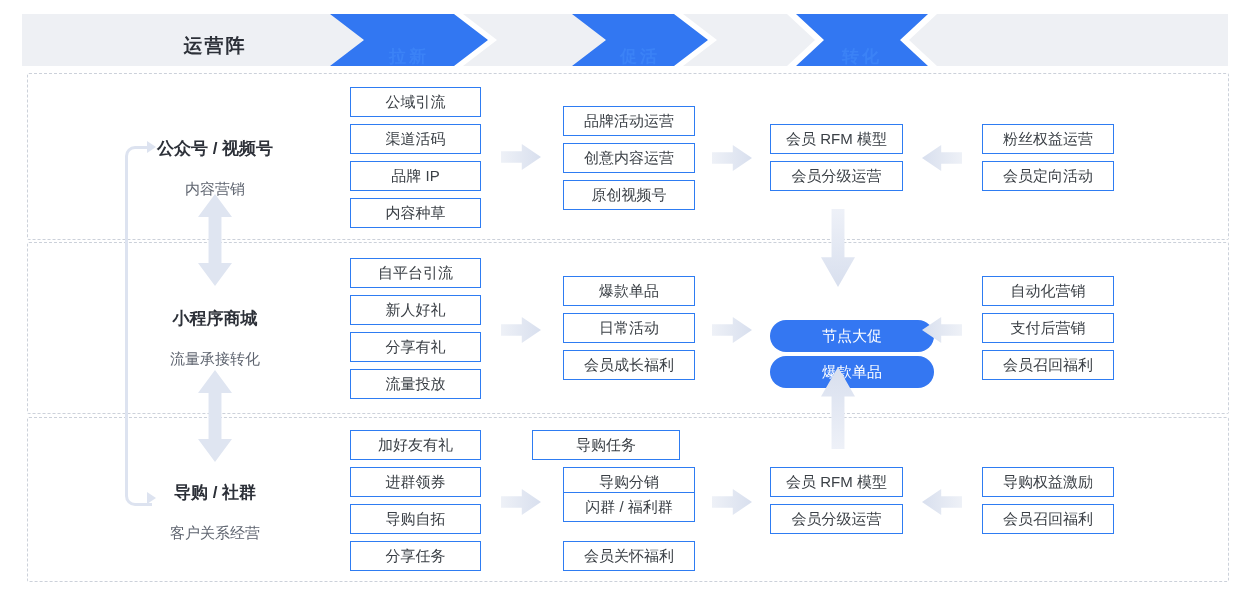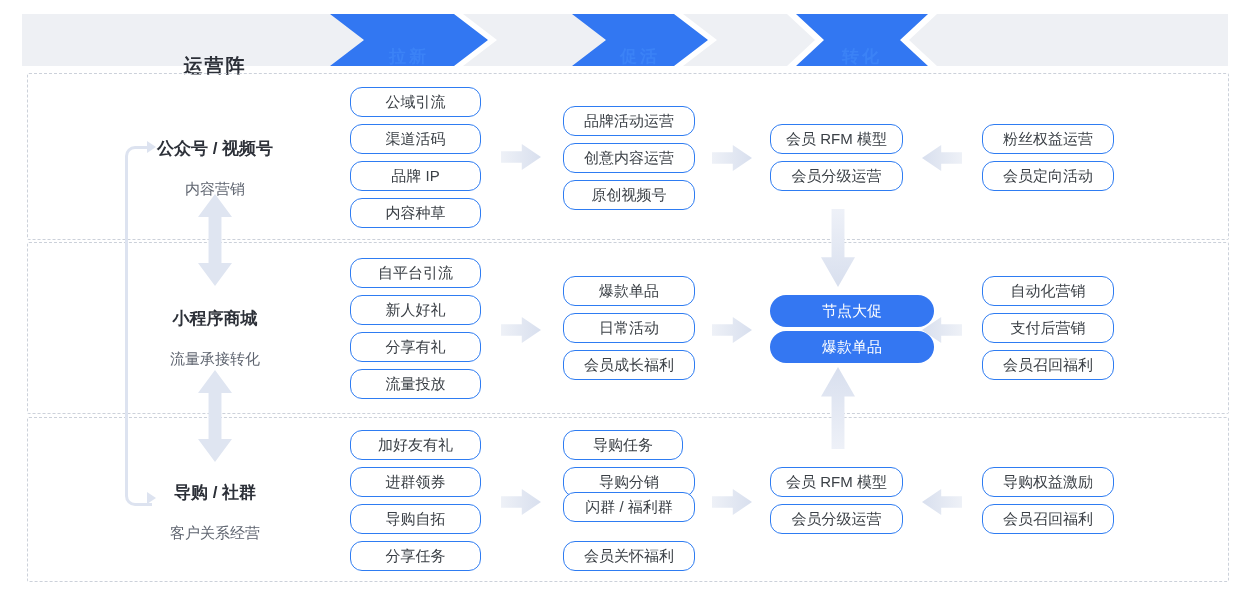--- a/index.html
+++ b/index.html
@@ -2,21 +2,21 @@
 <html><head>
 <meta charset="utf-8">
 <style>
   html,body{margin:0;padding:0;background:#fff;}
   .canvas{position:relative;width:1252px;height:601px;background:#fff;overflow:hidden;
           font-family:"Liberation Sans","DejaVu Sans",sans-serif;}
 
   
   .hdr-bar{position:absolute;left:22px;top:14px;width:1206px;height:52px;background:#eef0f4;}
   .hdr-label{position:absolute;left:130px;top:14px;width:170px;height:64px;display:flex;align-items:center;
-             justify-content:center;font-size:19px;font-weight:bold;color:#2c3038;letter-spacing:2px;margin-top:20px;}
+             justify-content:center;font-size:19px;font-weight:bold;color:#2c3038;letter-spacing:2px;}
 
   .chev{position:absolute;top:14px;height:52px;}
   .chev .layer{position:absolute;inset:0;}
   .chev .white{background:#fff;}
   .chev .blue{background:#3277f2;}
   .chev.dir-right .layer{clip-path:polygon(0 0,calc(100% - 34px) 0,100% 50%,calc(100% - 34px) 100%,0 100%,34px 50%);}
   .chev.dir-right .white{transform:translateX(9px);}
   .chev.dir-left .layer{clip-path:polygon(34px 0,100% 0,calc(100% - 28px) 50%,100% 100%,34px 100%,0 50%);}
   .chev.dir-left .white{transform:translateX(-9px);}
   .chev.dir-both .layer{clip-path:polygon(0 0,100% 0,calc(100% - 28px) 50%,100% 100%,0 100%,28px 50%);}
@@ -26,24 +26,24 @@
              color:#3b82f6;font-size:17px;font-weight:bold;letter-spacing:3px;margin-top:32px;}
 
   
   .rowbox{position:absolute;left:27px;width:1200px;border:1px dashed #ccd1da;border-radius:2px;}
 
   .rowlabel{position:absolute;left:130px;width:170px;text-align:center;}
   .rowlabel .t{font-size:17px;font-weight:bold;color:#2c3038;}
   .rowlabel .s{font-size:15px;color:#5f6570;margin-top:20px;}
 
   
-  .nbox{position:absolute;width:131px;height:30px;background:#fff;border:1px solid #2e7cf2;border-radius:12px;
+  .nbox{position:absolute;width:131px;height:30px;background:#fff;border:1px solid #2e7cf2;border-radius:0;
         display:flex;align-items:center;justify-content:center;font-size:15px;color:#3b4046;box-sizing:border-box;}
   .bbox{position:absolute;width:164px;height:32px;background:#3477f2;border-radius:16px;
-        display:flex;align-items:center;justify-content:center;font-size:15px;color:#fff;}
+        display:flex;align-items:center;justify-content:center;font-size:15px;color:#fff;margin-top:25px;}
 
   
   .arr{position:absolute;}
   .arr-r{width:40px;height:26px;background:linear-gradient(90deg,#eef1f7,#d8dfee);
          clip-path:polygon(0 28%,52% 28%,52% 0,100% 50%,52% 100%,52% 72%,0 72%);}
   .arr-l{width:40px;height:26px;background:linear-gradient(270deg,#eef1f7,#d8dfee);
          clip-path:polygon(100% 28%,48% 28%,48% 0,0 50%,48% 100%,48% 72%,100% 72%);}
   .arr-d{width:34px;height:78px;background:linear-gradient(180deg,#eef1f8,#d8dfee);
          clip-path:polygon(31% 0,69% 0,69% 62%,100% 62%,50% 100%,0 62%,31% 62%);}
   .arr-u{width:34px;height:82px;background:linear-gradient(0deg,#eef1f8,#d8dfee);
@@ -154,21 +154,21 @@
 
   <div class="arr arr-u" style="left:821px;top:367px"></div>
 
   <div class="nbox" style="left:350px;top:430px">加好友有礼</div>
   <div class="nbox" style="left:350px;top:467px">进群领券</div>
   <div class="nbox" style="left:350px;top:504px">导购自拓</div>
   <div class="nbox" style="left:350px;top:541px">分享任务</div>
 
   <div class="arr arr-r" style="left:501px;top:489px"></div>
 
-  <div class="nbox" style="left:563px;top:430px;width:120px">导购任务</div>
+  <div class="nbox" style="left:532px;top:430px;width:148px">导购任务</div>
   <div class="nbox" style="left:563px;top:467px;width:132px">导购分销</div>
   <div class="nbox" style="left:563px;top:492px;width:132px">闪群 / 福利群</div>
   <div class="nbox" style="left:563px;top:541px;width:132px">会员关怀福利</div>
 
   <div class="arr arr-r" style="left:712px;top:489px"></div>
 
   <div class="nbox" style="left:770px;top:467px;width:133px">会员 RFM 模型</div>
   <div class="nbox" style="left:770px;top:504px;width:133px">会员分级运营</div>
 
   <div class="arr arr-l" style="left:922px;top:489px"></div>

